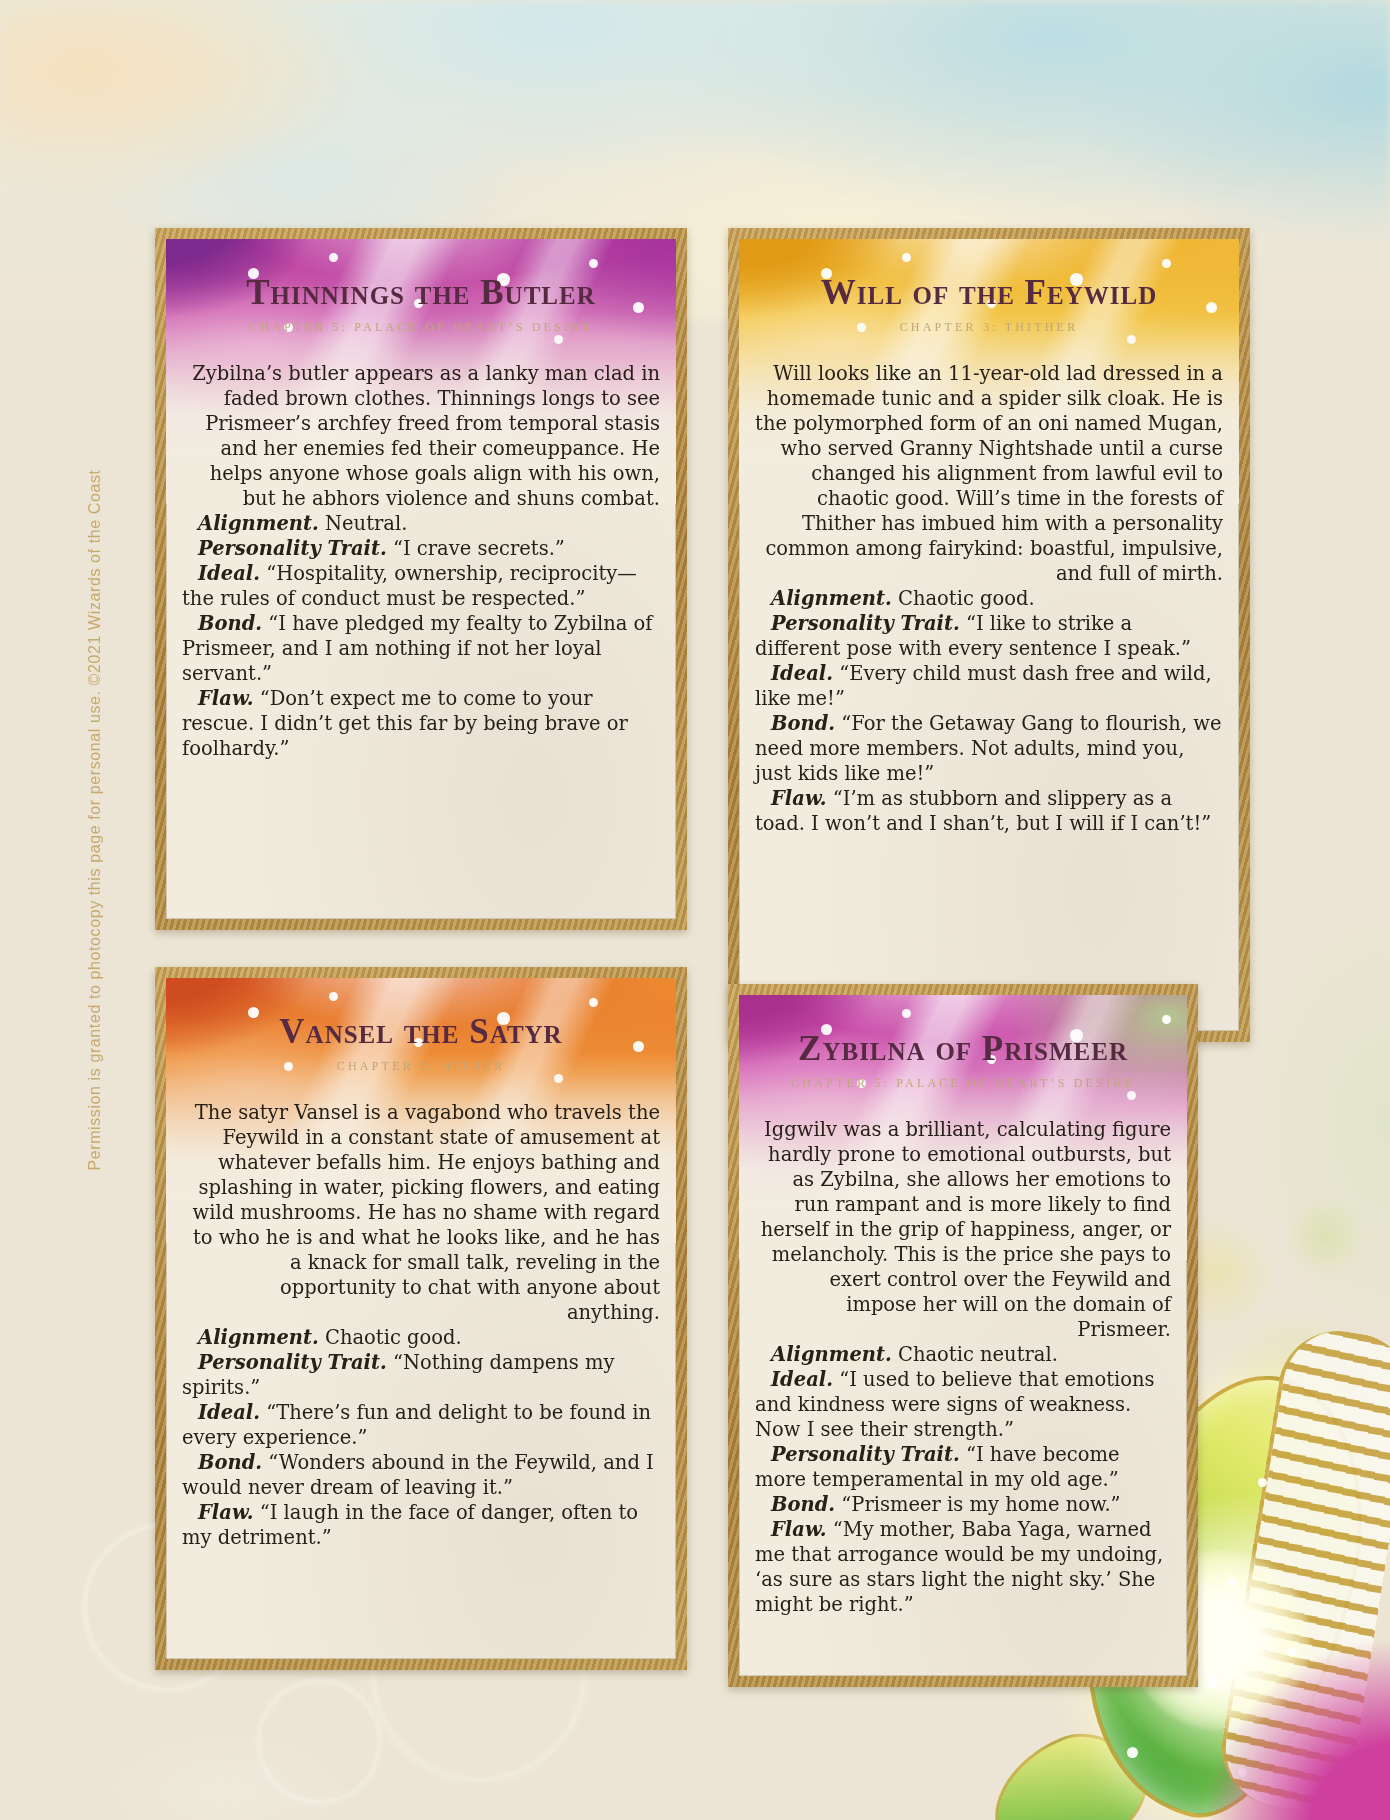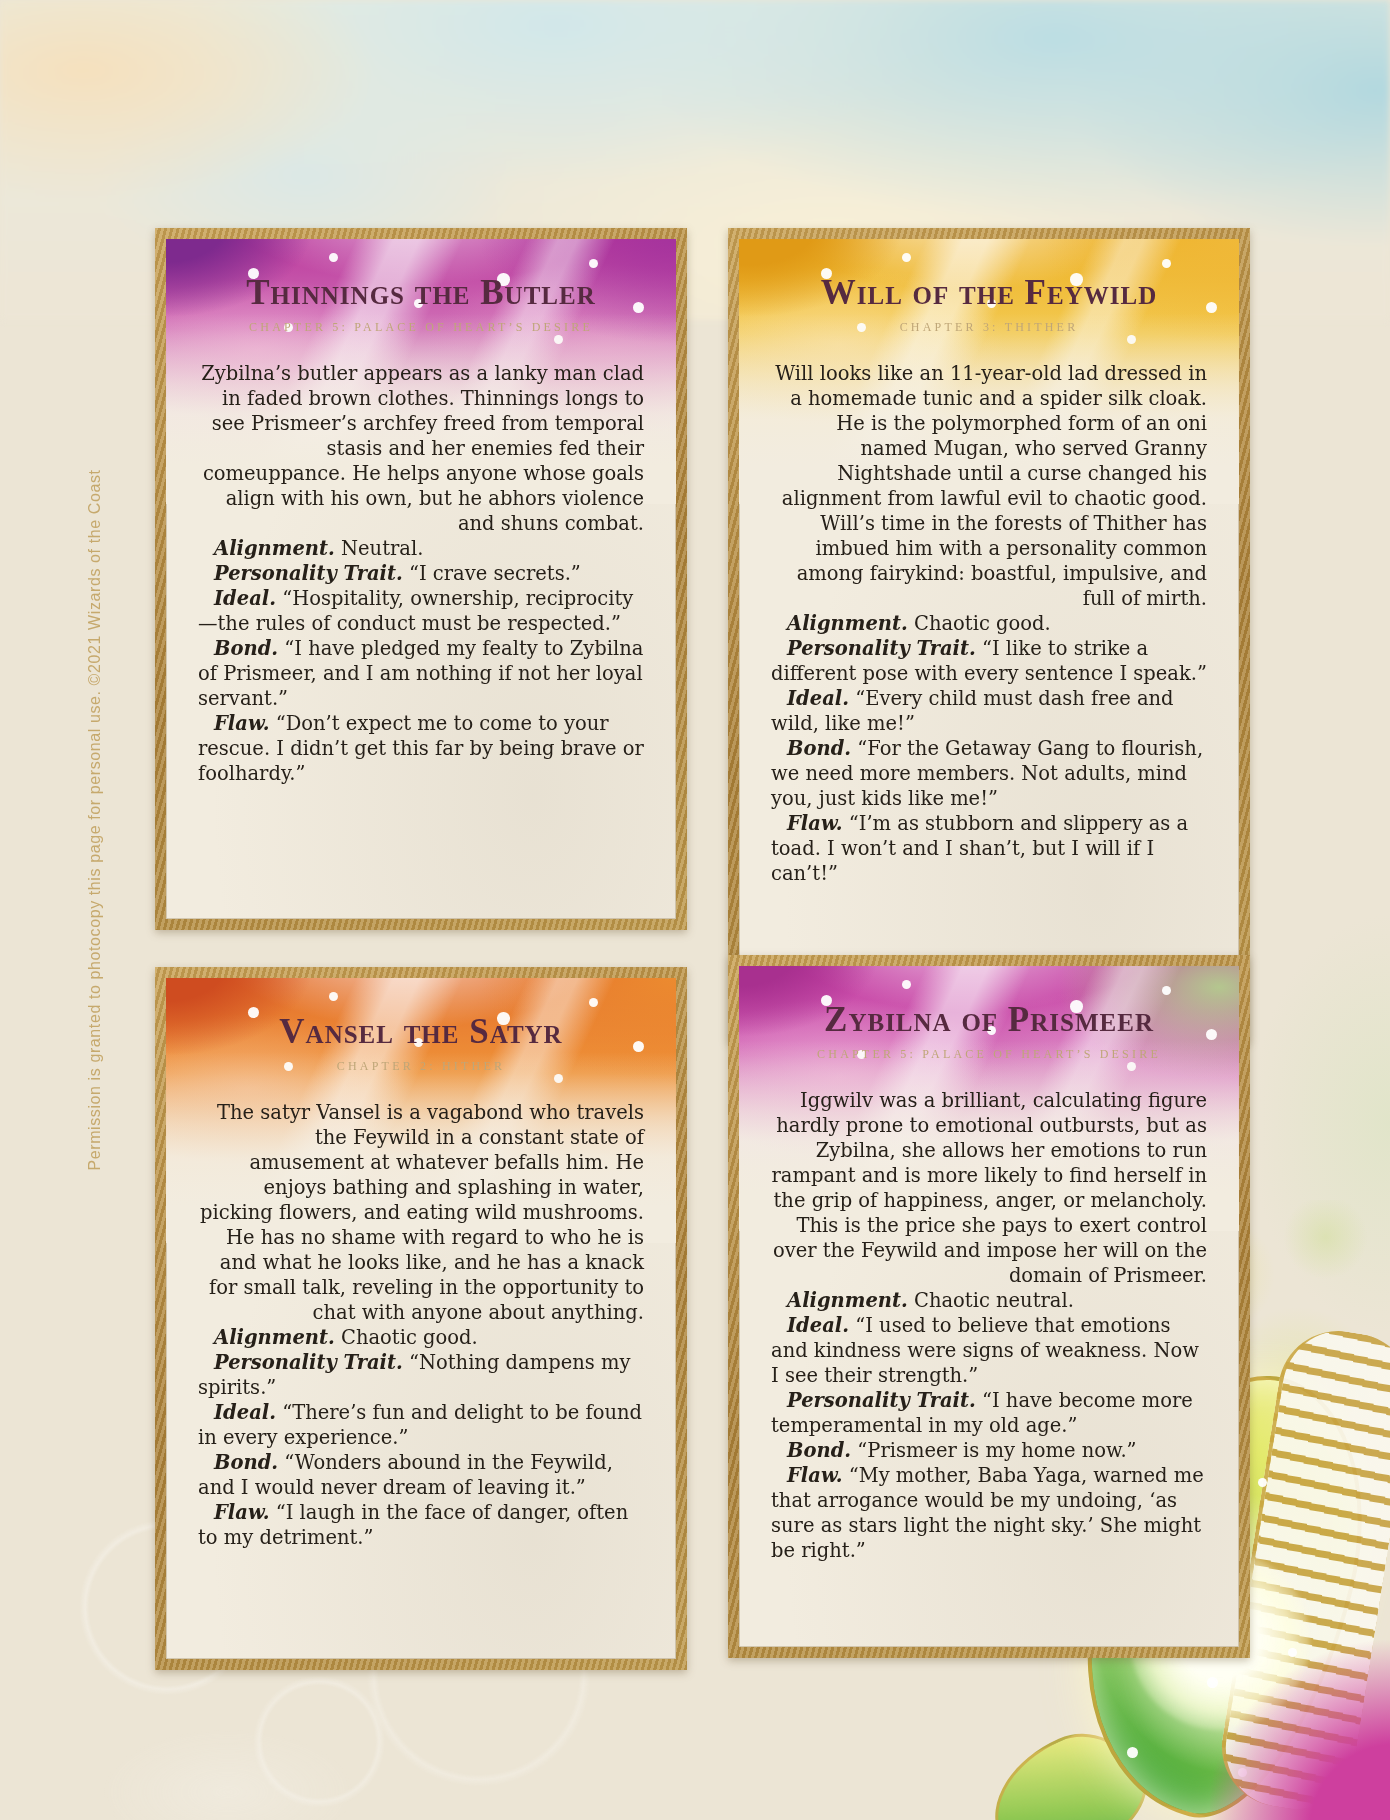--- a/index.html
+++ b/index.html
@@ -100,21 +100,21 @@
   .card {
     position:absolute; box-sizing:border-box; padding:11px;
     background:
       repeating-linear-gradient(105deg, rgba(255,255,255,.16) 0 3px, rgba(90,60,20,.12) 3px 6px),
       linear-gradient(160deg, #c9a255 0%, #ab8138 55%, #bf9a4c 100%);
     box-shadow:0 3px 8px rgba(110,90,55,.35);
   }
   .card-1 { left:155px; top:228px;  width:532px; height:702px; }
   .card-2 { left:728px; top:228px;  width:522px; height:814px; }
   .card-3 { left:155px; top:967px;  width:532px; height:703px; }
-  .card-4 { left:728px; top:955px;  width:522px; height:703px; }
+  .card-4 { left:728px; top:984px;  width:470px; height:703px; }
 
   .card-inner {
     position:relative; width:100%; height:100%; overflow:hidden;
     background:
       radial-gradient(ellipse at 72% 82%, rgba(186,176,155,.18), rgba(186,176,155,0) 62%),
       #f2ecdf;
     box-shadow:inset 0 0 0 1px rgba(120,90,40,.25);
   }
 
   .art { position:absolute; top:0; left:0; right:0; height:265px; }
@@ -165,21 +165,21 @@
   }
   .sparkles {
     position:absolute; left:0; top:0; width:5px; height:5px; border-radius:50%;
     background:transparent;
     box-shadow: 85px 32px 0 3px #fff, 165px 16px 0 2px #fff, 250px 62px 0 2px #fff,
       335px 38px 0 4px #fff, 425px 22px 0 2px #fff, 470px 66px 0 3px #fff,
       120px 86px 0 2px #fff, 390px 98px 0 2px #fff;
     opacity:.95;
   }
 
-  .content { position:relative; padding:0 32px; }
+  .content { position:relative; padding:0 16px; }
   .title {
     margin:36px 0 0; text-align:center;
     font-family:"Liberation Serif", serif; font-weight:bold;
     font-variant:small-caps; font-size:35px; line-height:1.05;
     letter-spacing:1px; color:#562a40;
   }
   .chapter {
     margin-top:9px; text-align:center;
     font-family:"Liberation Serif", serif;
     font-size:12px; line-height:1; letter-spacing:3.2px;

